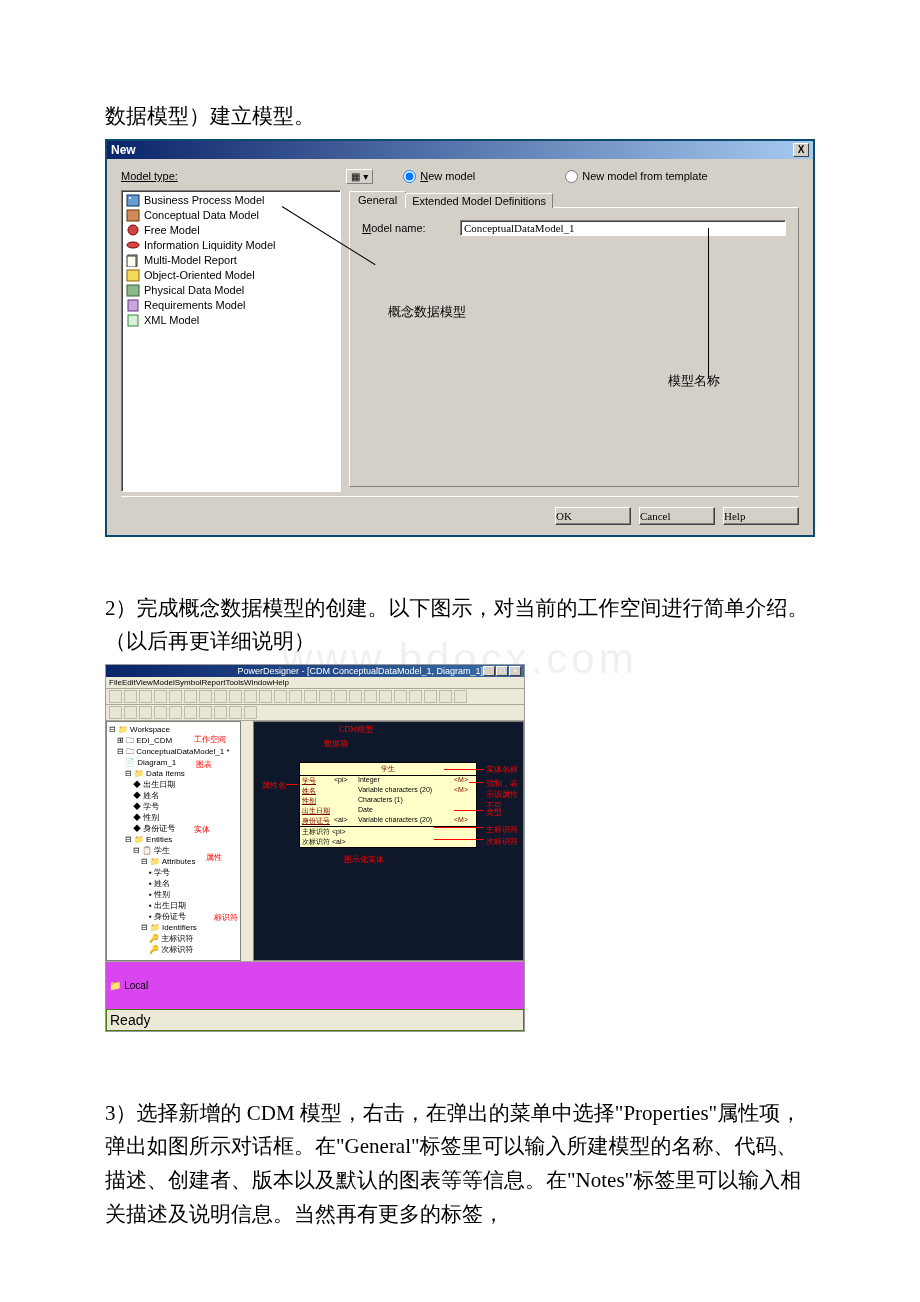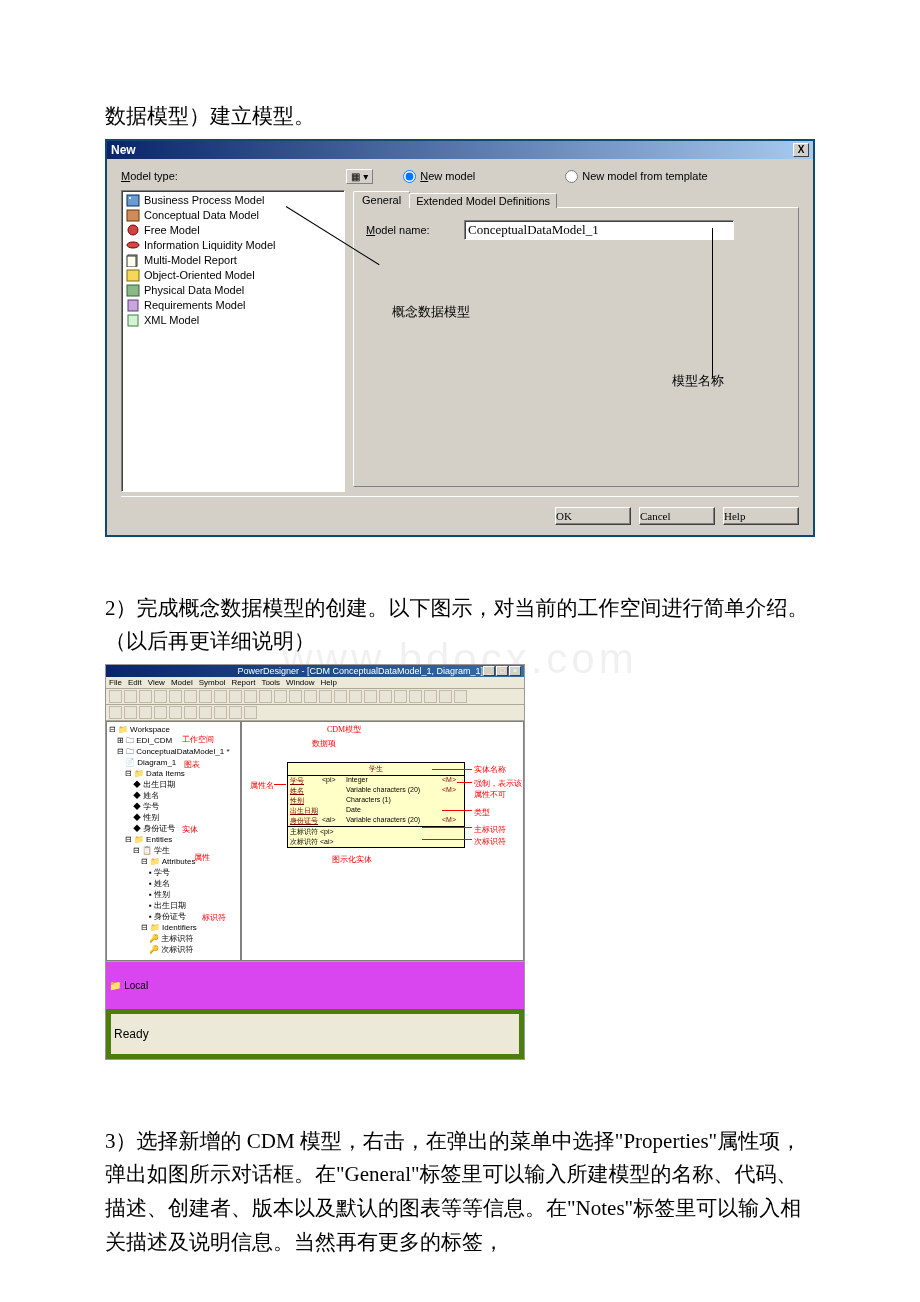--- a/index.html
+++ b/index.html
@@ -3,67 +3,67 @@
 <meta charset="utf-8">
 <style>
 *{box-sizing:border-box;margin:0;padding:0}
 body{background:#fff;font-family:"SimSun","宋体",serif;padding:100px 105px;width:920px}
 .para{font-size:21px;line-height:1.6;color:#000;margin-bottom:5px}
 .dialog{border:2px solid #0c4a6e;background:#d4d0c8;font-family:Tahoma,Arial,sans-serif;font-size:11px;width:710px;margin-bottom:25px}
 .titlebar{background:linear-gradient(to right,#0a246a,#a6caf0);color:#fff;padding:2px 4px;display:flex;justify-content:space-between;align-items:center;font-weight:bold;font-size:12px}
 .closebtn{background:#d4d0c8;color:#000;border:1px solid #fff;border-right-color:#404040;border-bottom-color:#404040;width:16px;height:14px;text-align:center;font-family:Arial;font-size:10px;font-weight:bold;line-height:12px}
 .dlg-body{padding:10px 14px 8px}
 .top-row{display:flex;align-items:center;margin-bottom:6px;position:relative}
-.left-label{width:225px;text-decoration-color:#000}
+.left-label{width:225px;text-decoration:underline;text-decoration-color:#000}
 .iconbtn{background:#d4d0c8;border:1px solid #fff;border-right-color:#808080;border-bottom-color:#808080;padding:1px 4px;font-size:10px;margin-right:30px}
 .radios{display:flex;gap:90px}
 .radio{display:flex;align-items:center;gap:4px}
 .radio input{margin:0}
 .mid-row{display:flex;gap:8px}
 .model-list{background:#fff;border:1px solid #808080;border-right-color:#fff;border-bottom-color:#fff;box-shadow:inset 1px 1px 0 #404040;width:224px;height:302px;padding:2px}
 .model-item{display:flex;align-items:center;gap:4px;padding:1px 2px}
 .model-ico{width:14px;height:13px;display:inline-block}
 .rpanel{flex:1;position:relative}
 .tabs{display:flex;position:relative;top:1px;z-index:2}
 .tab{background:#d4d0c8;border:1px solid #fff;border-right-color:#808080;border-bottom:none;padding:2px 8px;font-size:11px;border-radius:2px 2px 0 0;margin-right:-1px}
 .tab.inactive{margin-top:2px;padding:1px 6px;border-top-color:#fff;background:#d4d0c8}
 .tabpanel{border:1px solid #fff;border-right-color:#808080;border-bottom-color:#808080;background:#d4d0c8;height:280px;padding:12px;position:relative}
 .formrow{display:flex;align-items:center;gap:8px}
 .formrow label{width:90px}
-.textinput{background:#fff;border:1px solid #808080;border-right-color:#fff;border-bottom-color:#fff;box-shadow:inset 1px 1px 0 #404040;padding:1px 3px;width:270px;font-family:Tahoma;font-size:13px}
+.textinput{background:#fff;border:1px solid #808080;border-right-color:#fff;border-bottom-color:#fff;box-shadow:inset 1px 1px 0 #404040;padding:1px 3px;width:326px;font-family:Tahoma;font-size:11px}
 .annot{position:absolute;font-family:"SimSun",serif;font-size:13px;color:#000}
 .line1{position:absolute;border-top:1px solid #000;transform-origin:left center}
 .btns{display:flex;justify-content:flex-end;gap:8px;padding:6px 0 2px}
 .btn{background:#d4d0c8;border:1px solid #fff;border-right-color:#404040;border-bottom-color:#404040;box-shadow:inset -1px -1px 0 #808080;width:76px;padding:2px 0;text-align:left;font-family:Tahoma;font-size:11px}
 .sep{height:1px;background:#808080;border-bottom:1px solid #fff;margin:4px 0}
 .wm{position:absolute;left:50%;top:635px;transform:translateX(-50%);font-size:42px;color:rgba(0,0,0,.06);letter-spacing:4px;pointer-events:none;font-family:Arial}
 .shot2{width:420px;border:1px solid #999;margin:4px 0 25px;background:#ece9d8;font-family:Tahoma,Arial;font-size:8px;position:relative}
 .s2-title{background:linear-gradient(to right,#0a246a,#3a6ea5);color:#fff;padding:1px 3px;display:flex;justify-content:flex-end;font-size:9px}
 .s2-wbtns{display:flex;gap:1px}
 .s2-wbtn{background:#d4d0c8;width:12px;height:10px;border:1px solid #fff;border-right-color:#404040;border-bottom-color:#404040;font-size:7px;text-align:center;line-height:8px}
-.s2-menu{background:#ece9d8;padding:1px 3px;font-size:8px;display:flex;gap:6px;border-bottom:1px solid #aca899}
+.s2-menu{background:#ece9d8;padding:1px 3px;font-size:8px;display:flex;border-bottom:1px solid #aca899}
 .s2-tb{background:#ece9d8;padding:1px 3px;border-bottom:1px solid #aca899;display:flex;gap:2px;flex-wrap:wrap}
 .tbico{width:13px;height:13px;background:#e8e5d8;border:1px solid #c0bba8;display:inline-block}
 .s2-main{display:flex;height:240px}
 .s2-tree{width:135px;background:#fff;border:1px solid #808080;font-size:8px;padding:2px;overflow:hidden;position:relative}
 .tnode{white-space:nowrap;padding:0;line-height:11px}
 .i1{padding-left:8px}.i2{padding-left:16px}.i3{padding-left:24px}.i4{padding-left:32px}.i5{padding-left:40px}
-.s2-diag{flex:1;background:#ffffff;border:1px solid #808080;position:relative;margin-left:0}
+.s2-diag{flex:1;background:#0f172a;border:1px solid #808080;position:relative;margin-left:12px}
 .entity{position:absolute;left:45px;top:40px;width:178px;background:#ffffc8;border:1px solid #000;font-size:7px}
 .entity-h{text-align:center;border-bottom:1px solid #000;background:#ffffc8;padding:1px;color:#800000}
 .entity-r{display:flex;padding:0 2px}
 .entity-r span:nth-child(1){width:32px;color:#800000;text-decoration:underline}
 .entity-r span:nth-child(2){width:24px}
 .entity-r span:nth-child(3){flex:1}
 .entity-r span:nth-child(4){width:20px;color:#800000}
 .entity-b{border-top:1px solid #000;padding:0 2px}
 .rlabel{position:absolute;font-size:8px;color:#f00;font-family:"SimSun"}
 .rline{position:absolute;background:#f00;height:1px}
 .s2-local{background:#d946ef;border-top:1px solid #aca899;padding:18px 3px;font-size:10px}
-.s2-status{background:#ece9d8;border:5px solid #4d7c0f;padding:13px 3px;font-size:12px;display:flex}
+.s2-status{background:#ece9d8;border:1px solid #4d7c0f;padding:2px 3px;font-size:14px;display:flex}
 </style>
 </head>
 <body>
 
 <div class="para">数据模型）建立模型。</div>
 
 <div class="dialog">
 <div class="titlebar">
 <span>New</span>
 <span class="closebtn">X</span>

